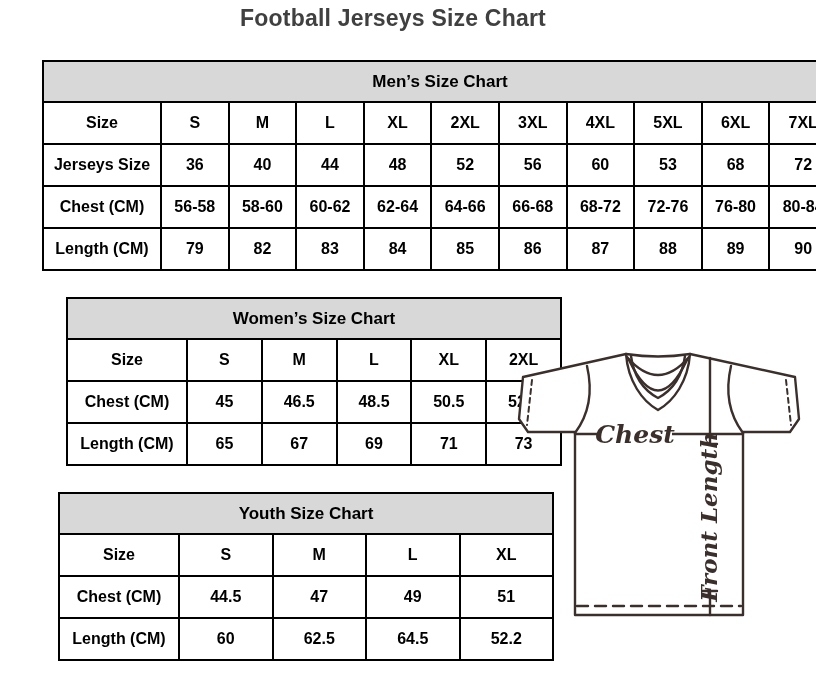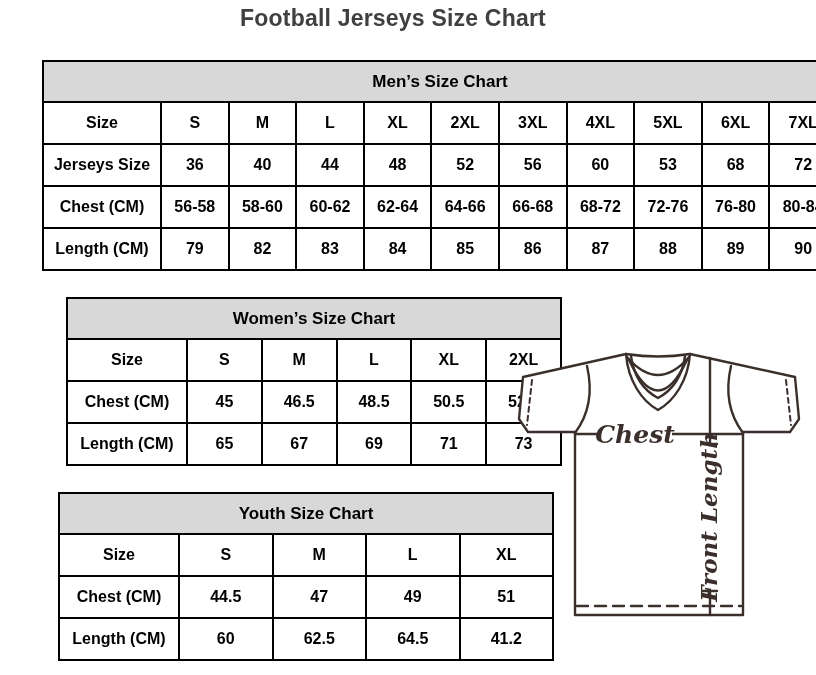--- a/index.html
+++ b/index.html
@@ -187,21 +187,21 @@
           <td>44.5</td>
           <td>47</td>
           <td>49</td>
           <td>51</td>
         </tr>
         <tr>
           <td>Length (CM)</td>
           <td>60</td>
           <td>62.5</td>
           <td>64.5</td>
-          <td>41.2</td>
+          <td>52.2</td>
         </tr>
       </tbody>
   </table>
 </div>
 
 <svg class="jersey-diagram" viewBox="0 0 300 294" fill="none" stroke="#3a2f2b" stroke-width="2.4" stroke-linejoin="round" stroke-linecap="round">
 
   <path fill="#ffffff" d="M 116,21 L 13,44 L 9,86 L 18,99 L 65,99 L 65,282 L 233,282 L 233,99 L 280,99 L 289,86 L 285,44 L 180,21 Q 148,26 116,21 Z"></path>
 
   <path d="M 117,24 Q 148,60 179,24"></path>

